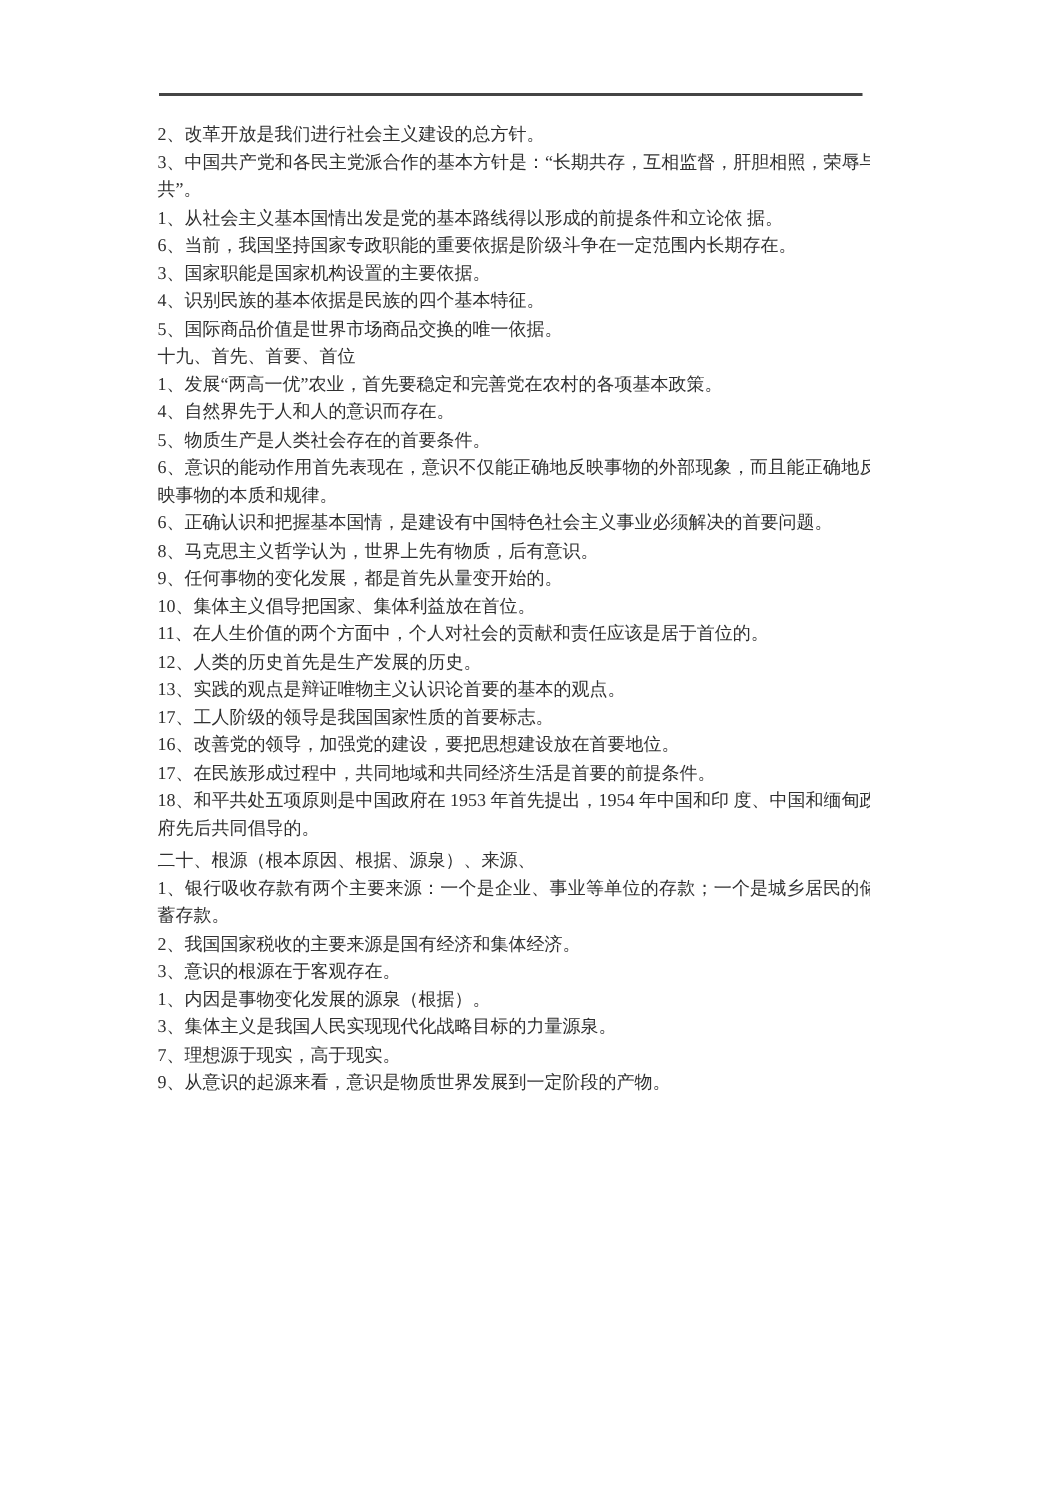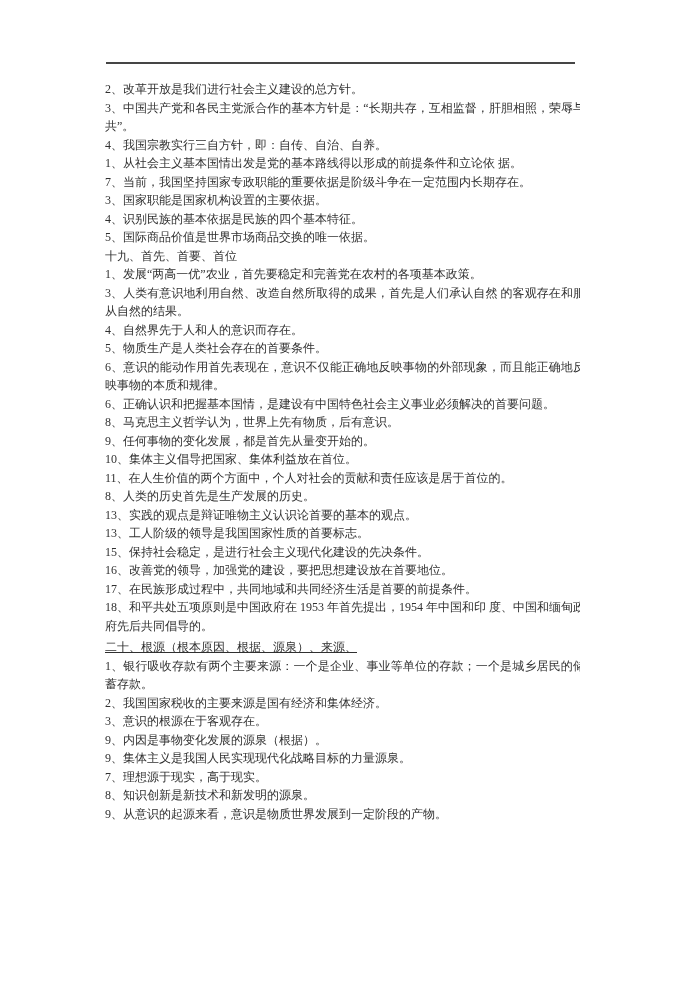--- a/index.html
+++ b/index.html
@@ -23,64 +23,60 @@
   .content {
     position:absolute;
     left:105px; top:80px;
     width:480px;
     font-size:12px;
     line-height:18.5px;
     color:#303030;
     text-align:justify;
   }
   .content p { margin:0; }
-  .content p.gap { margin-top:3px;text-decoration:underline; }
+  .content p.gap { margin-top:3px; }
   .page-number {
     position:absolute;
     left:588px; top:916px;
     font-size:12px;
     color:#303030;
   }
 </style>
 </head>
 <body>
 
 <div class="page">
   <div class="header-rule"></div>
   <div class="content">
       <p class="line">2、改革开放是我们进行社会主义建设的总方针。</p>
       <p class="line">3、中国共产党和各民主党派合作的基本方针是：“长期共存，互相监督，肝胆相照，荣辱与共”。</p>
-      <p class="line">4、我国宗教实行三自方针，即：自传、自治、自养。</p>
       <p class="line">1、从社会主义基本国情出发是党的基本路线得以形成的前提条件和立论依 据。</p>
-      <p class="line">7、当前，我国坚持国家专政职能的重要依据是阶级斗争在一定范围内长期存在。</p>
+      <p class="line">6、当前，我国坚持国家专政职能的重要依据是阶级斗争在一定范围内长期存在。</p>
       <p class="line">3、国家职能是国家机构设置的主要依据。</p>
       <p class="line">4、识别民族的基本依据是民族的四个基本特征。</p>
       <p class="line">5、国际商品价值是世界市场商品交换的唯一依据。</p>
       <p class="line heading">十九、首先、首要、首位</p>
       <p class="line">1、发展“两高一优”农业，首先要稳定和完善党在农村的各项基本政策。</p>
-      <p class="line">3、人类有意识地利用自然、改造自然所取得的成果，首先是人们承认自然 的客观存在和服从自然的结果。</p>
       <p class="line">4、自然界先于人和人的意识而存在。</p>
       <p class="line">5、物质生产是人类社会存在的首要条件。</p>
       <p class="line">6、意识的能动作用首先表现在，意识不仅能正确地反映事物的外部现象，而且能正确地反映事物的本质和规律。</p>
       <p class="line">6、正确认识和把握基本国情，是建设有中国特色社会主义事业必须解决的首要问题。</p>
       <p class="line">8、马克思主义哲学认为，世界上先有物质，后有意识。</p>
       <p class="line">9、任何事物的变化发展，都是首先从量变开始的。</p>
       <p class="line">10、集体主义倡导把国家、集体利益放在首位。</p>
       <p class="line">11、在人生价值的两个方面中，个人对社会的贡献和责任应该是居于首位的。</p>
-      <p class="line">8、人类的历史首先是生产发展的历史。</p>
+      <p class="line">12、人类的历史首先是生产发展的历史。</p>
       <p class="line">13、实践的观点是辩证唯物主义认识论首要的基本的观点。</p>
-      <p class="line">13、工人阶级的领导是我国国家性质的首要标志。</p>
-      <p class="line">15、保持社会稳定，是进行社会主义现代化建设的先决条件。</p>
+      <p class="line">17、工人阶级的领导是我国国家性质的首要标志。</p>
       <p class="line">16、改善党的领导，加强党的建设，要把思想建设放在首要地位。</p>
       <p class="line">17、在民族形成过程中，共同地域和共同经济生活是首要的前提条件。</p>
       <p class="line">18、和平共处五项原则是中国政府在 1953 年首先提出，1954 年中国和印 度、中国和缅甸政府先后共同倡导的。</p>
       <p class="line heading gap">二十、根源（根本原因、根据、源泉）、来源、</p>
       <p class="line">1、银行吸收存款有两个主要来源：一个是企业、事业等单位的存款；一个是城乡居民的储蓄存款。</p>
       <p class="line">2、我国国家税收的主要来源是国有经济和集体经济。</p>
       <p class="line">3、意识的根源在于客观存在。</p>
-      <p class="line">9、内因是事物变化发展的源泉（根据）。</p>
-      <p class="line">9、集体主义是我国人民实现现代化战略目标的力量源泉。</p>
+      <p class="line">1、内因是事物变化发展的源泉（根据）。</p>
+      <p class="line">3、集体主义是我国人民实现现代化战略目标的力量源泉。</p>
       <p class="line">7、理想源于现实，高于现实。</p>
-      <p class="line">8、知识创新是新技术和新发明的源泉。</p>
       <p class="line">9、从意识的起源来看，意识是物质世界发展到一定阶段的产物。</p>
     </div>
   <div class="page-number">6</div>
 </div>
 
 </body></html>

